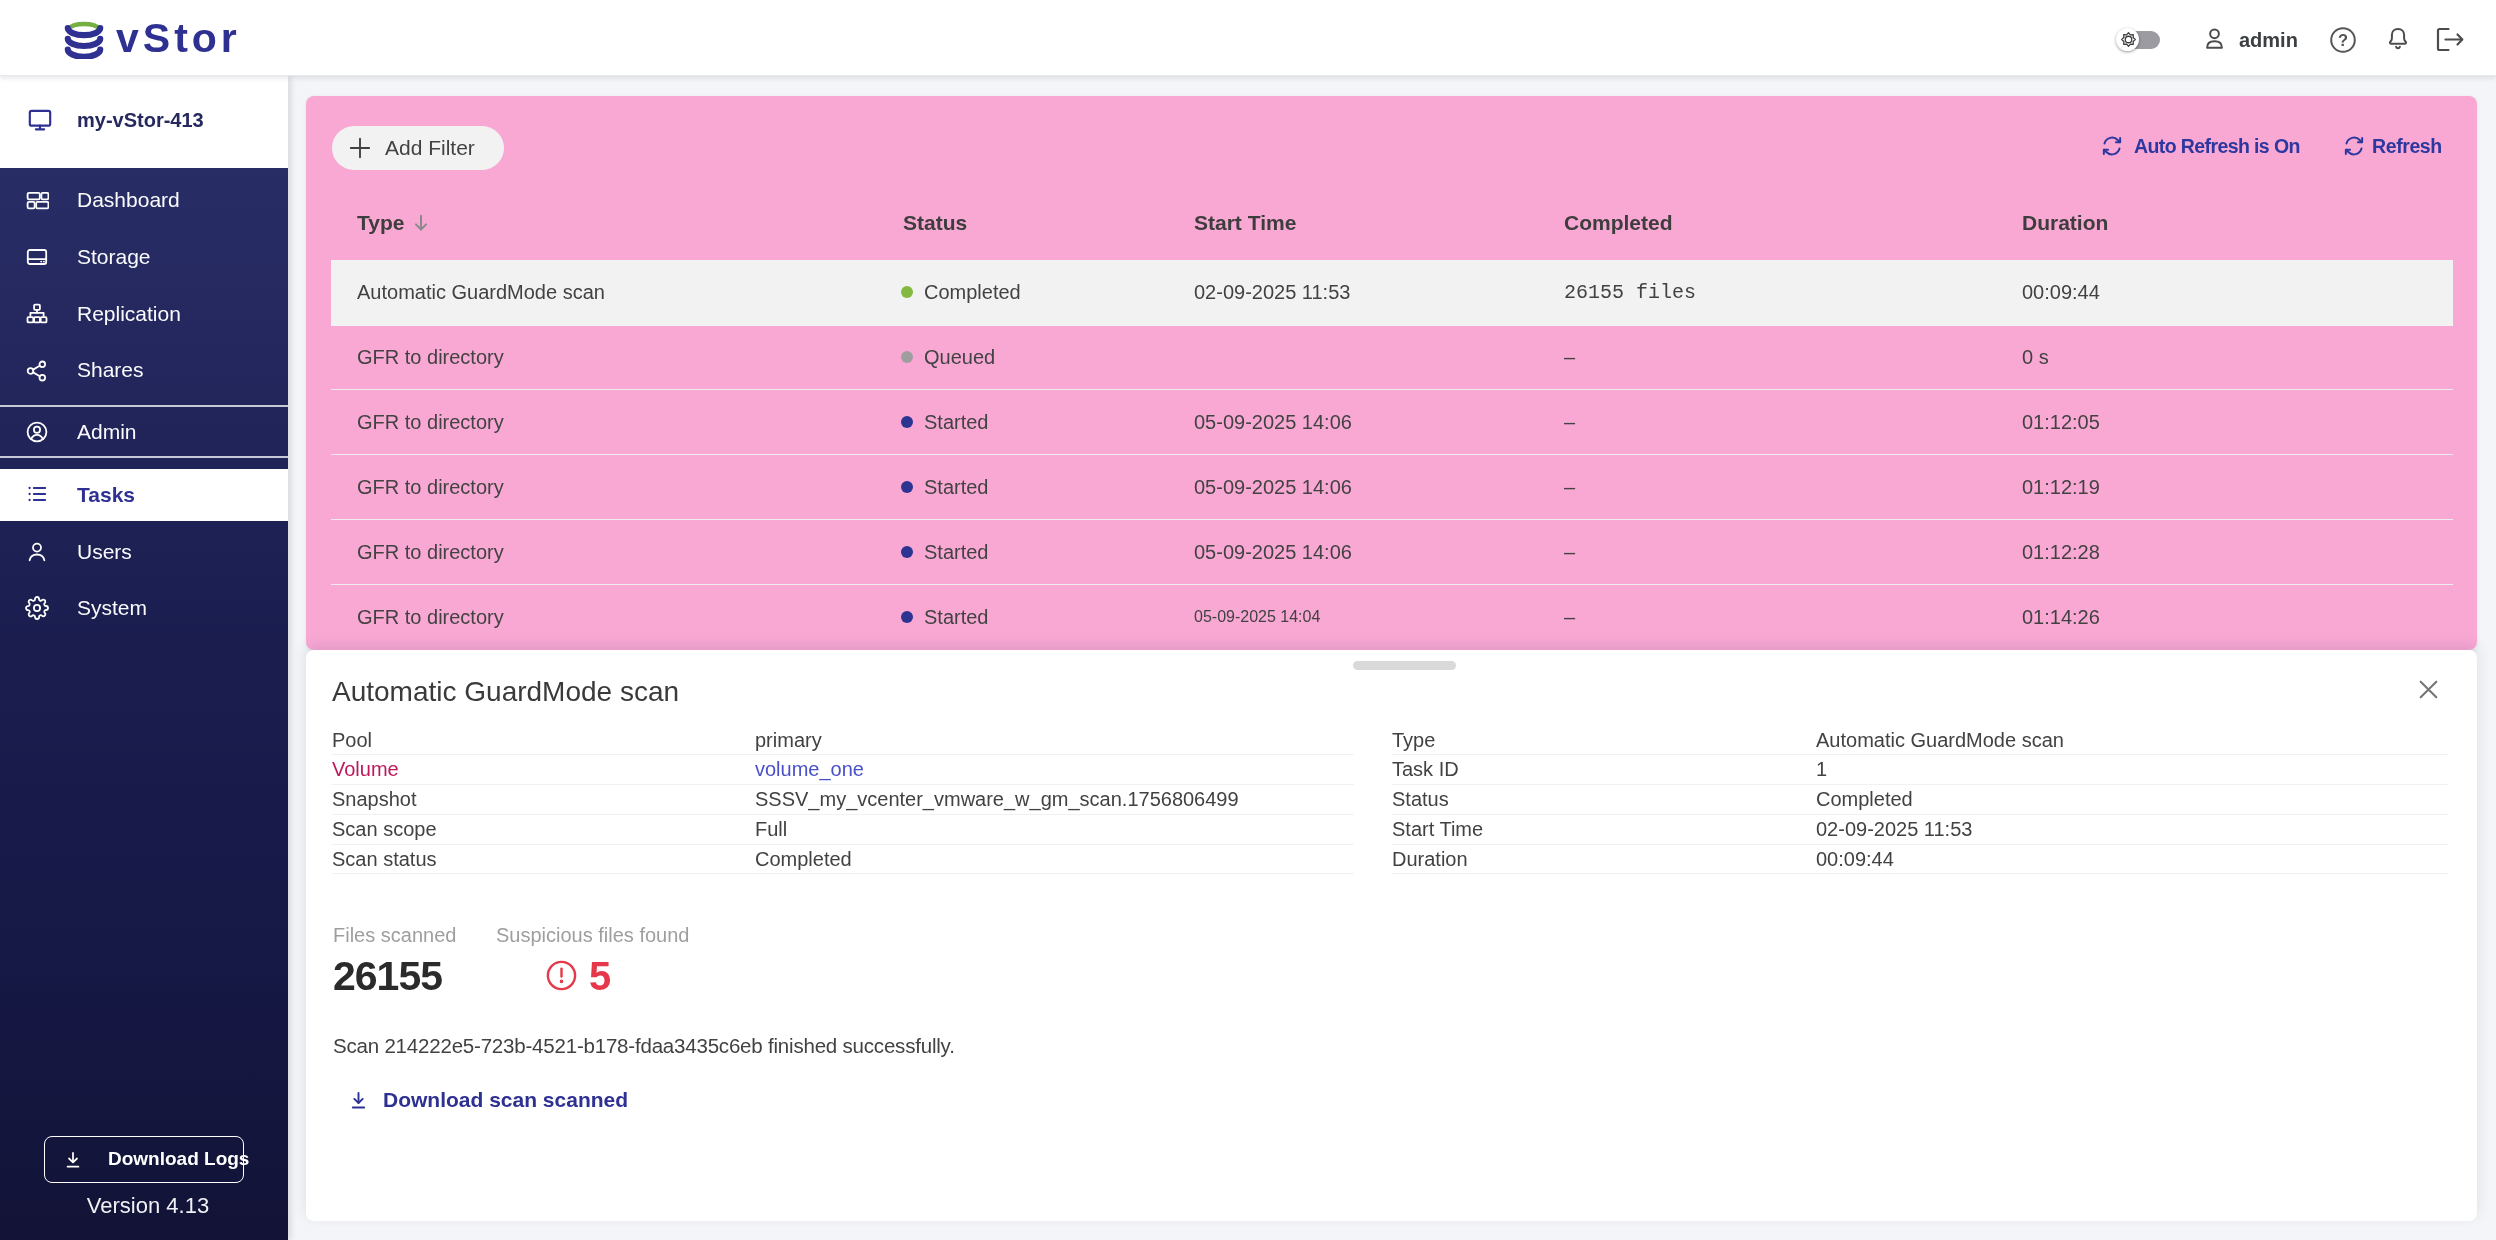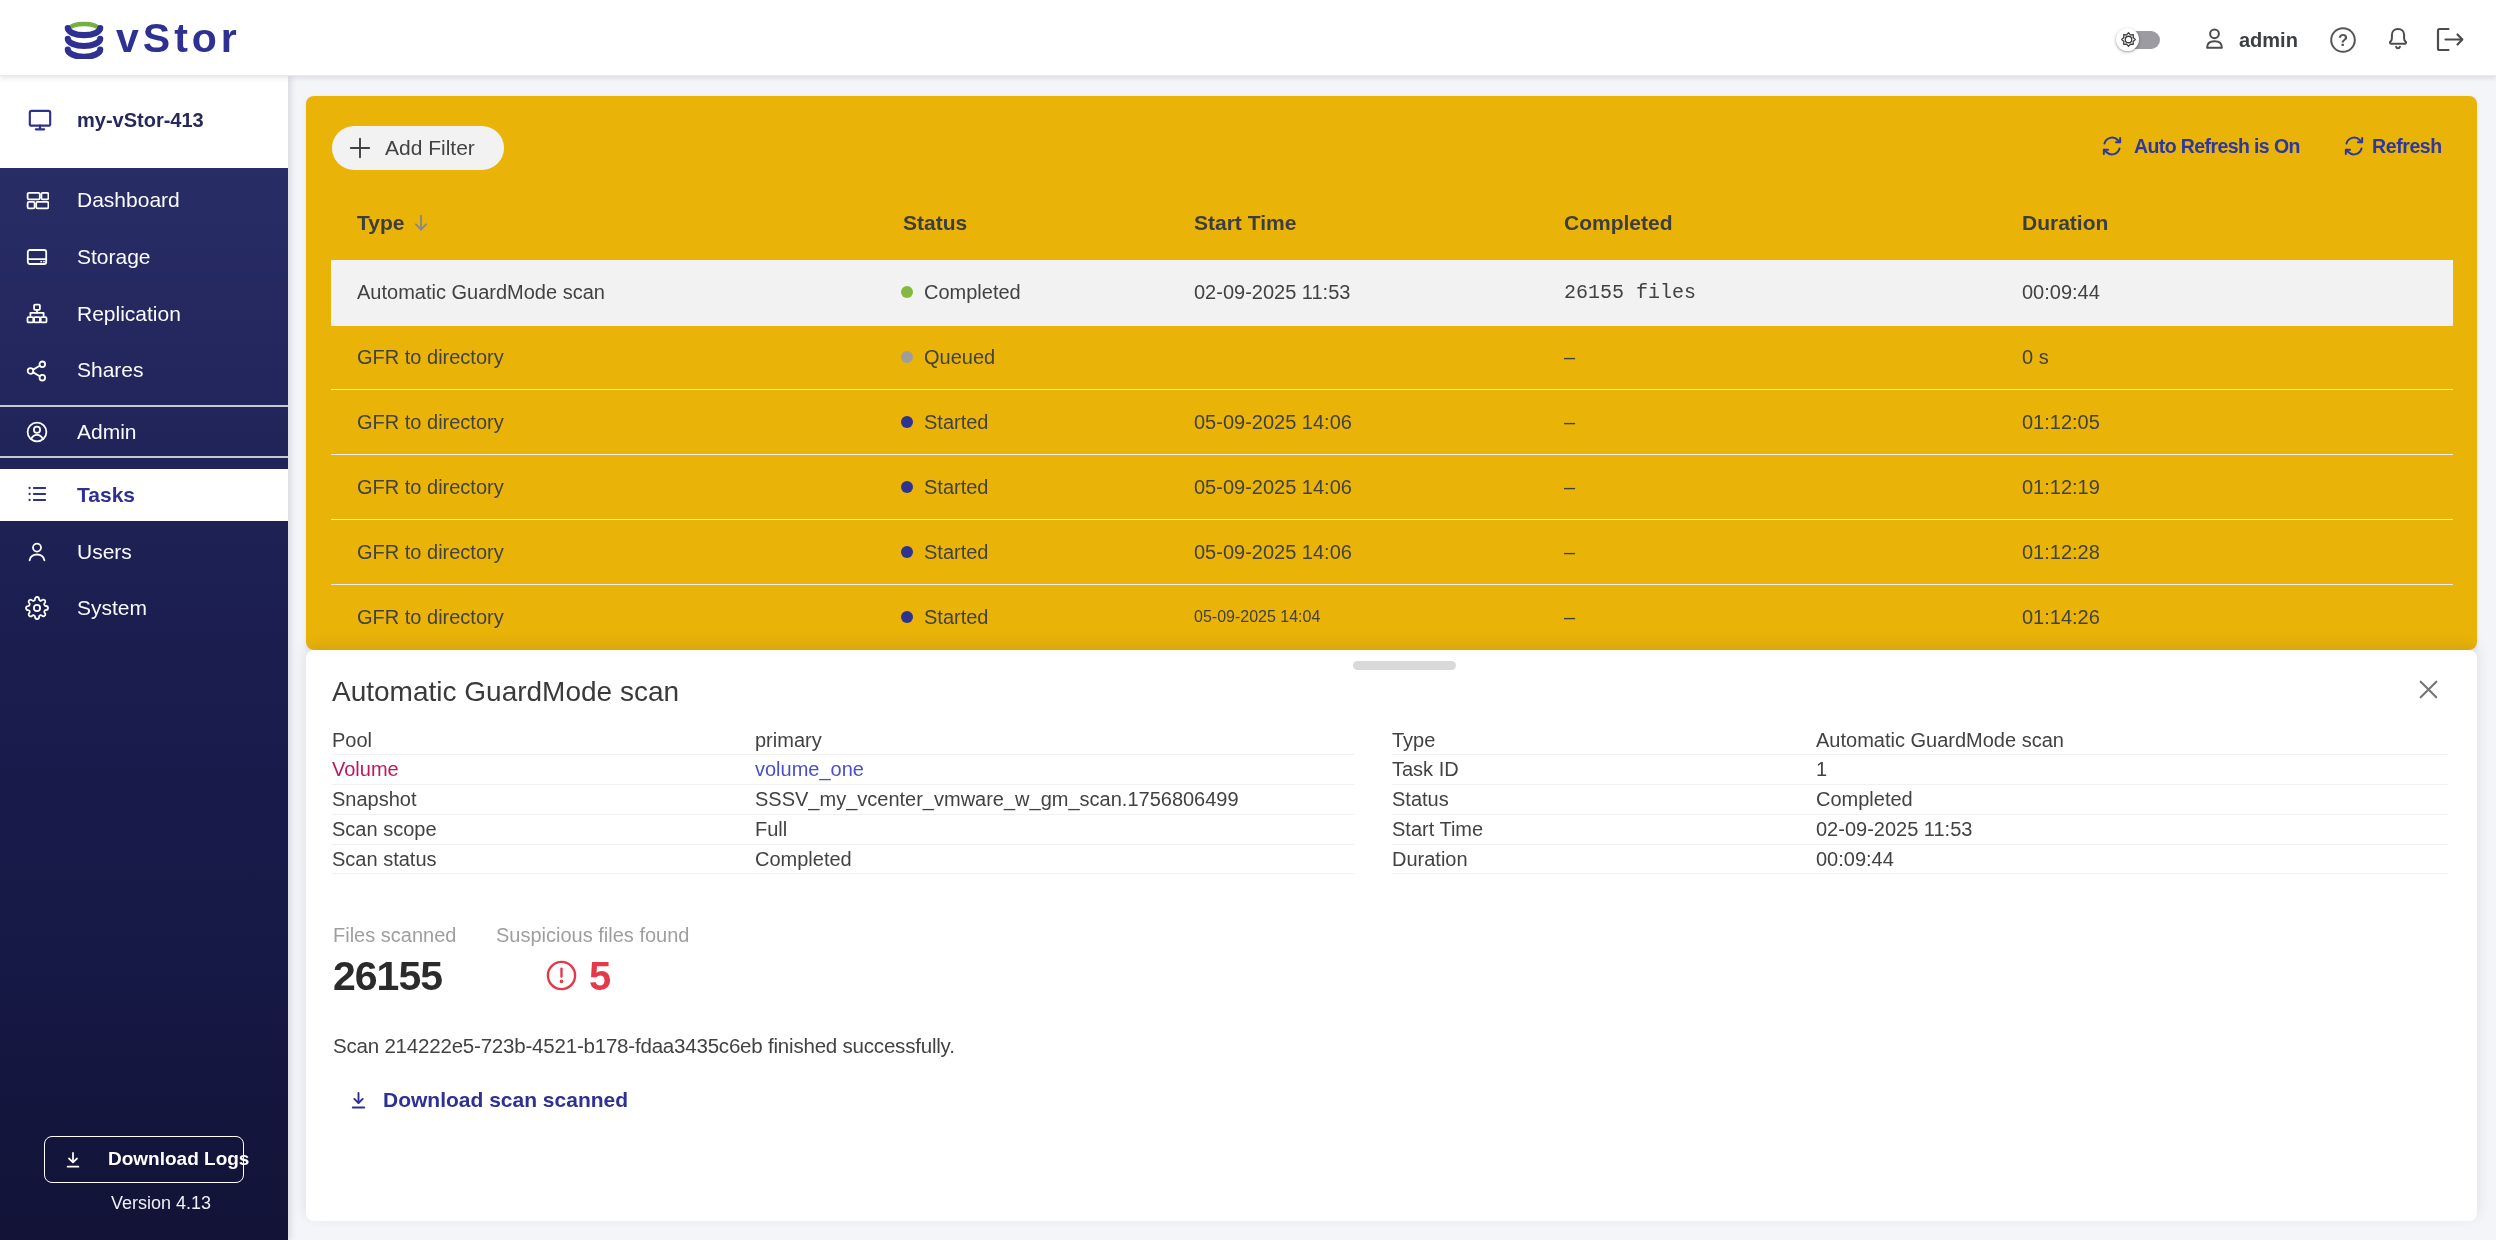--- a/index.html
+++ b/index.html
@@ -142,25 +142,25 @@
     <div class="abs" style="left:77px;top:411px;font-size:21px;color:#fbfbfd;line-height:58px;">System</div>
 
     <div class="abs" style="left:44px;top:967.5px;width:200px;height:47px;border:1.5px solid #fff;border-radius:8px;">
       <svg class="abs" style="left:18px;top:13px;" width="20" height="20" viewBox="0 0 24 24" fill="none" stroke="#fff" stroke-width="2.1" stroke-linecap="round" stroke-linejoin="round">
         <path d="M12 3.5 v11"></path>
           <path d="M7.2 10.2 L12 14.8 L16.8 10.2"></path>
           <path d="M5.5 20 H18.5"></path>
       </svg>
       <div class="abs" style="left:47px;top:0;width:150px;height:44px;line-height:44px;font-size:19px;font-weight:bold;color:#fff;margin-left:16px;">Download Logs</div>
     </div>
-    <div class="abs" style="left:17px;top:1025px;width:288px;text-align:center;font-size:18px;color:#f0f0f6;">Version 4.13</div>
+    <div class="abs" style="left:4px;top:1025px;width:288px;text-align:center;font-size:22px;color:#f0f0f6;">Version 4.13</div>
   </div>
 </div>
 
-<div class="abs" style="left:306px;top:96px;width:2171px;height:554px;background:#eab308;border-radius:8px;box-shadow:0 1px 4px rgba(80,80,110,.10);overflow:hidden;">
+<div class="abs" style="left:306px;top:96px;width:2171px;height:554px;background:#f9a8d4;border-radius:8px;box-shadow:0 1px 4px rgba(80,80,110,.10);overflow:hidden;">
 
   <div class="abs" style="left:26px;top:30px;width:172px;height:44px;border-radius:22px;background:#f2f2f2;"></div>
   <svg class="abs" style="left:42px;top:40px;" width="24" height="24" viewBox="0 0 24 24" fill="none" stroke="#424242" stroke-width="1.9" stroke-linecap="round">
     <path d="M12 2.8 v18.4 M2.8 12 h18.4"></path>
   </svg>
   <div class="abs" style="left:79px;top:30px;height:44px;line-height:44px;font-size:21px;color:#424242;">Add Filter</div>
 
   <svg class="abs" style="left:1795px;top:39px;" width="22" height="22" viewBox="0 0 24 24" fill="none" stroke="#2c389f" stroke-width="2.2" stroke-linecap="round" stroke-linejoin="round">
     <path d="M3.8 9.2 A 8.6 8.6 0 0 1 18.2 5.4 L 20.7 7.8"></path>
     <path d="M20.9 3.4 v4.6 h-4.6"></path>

